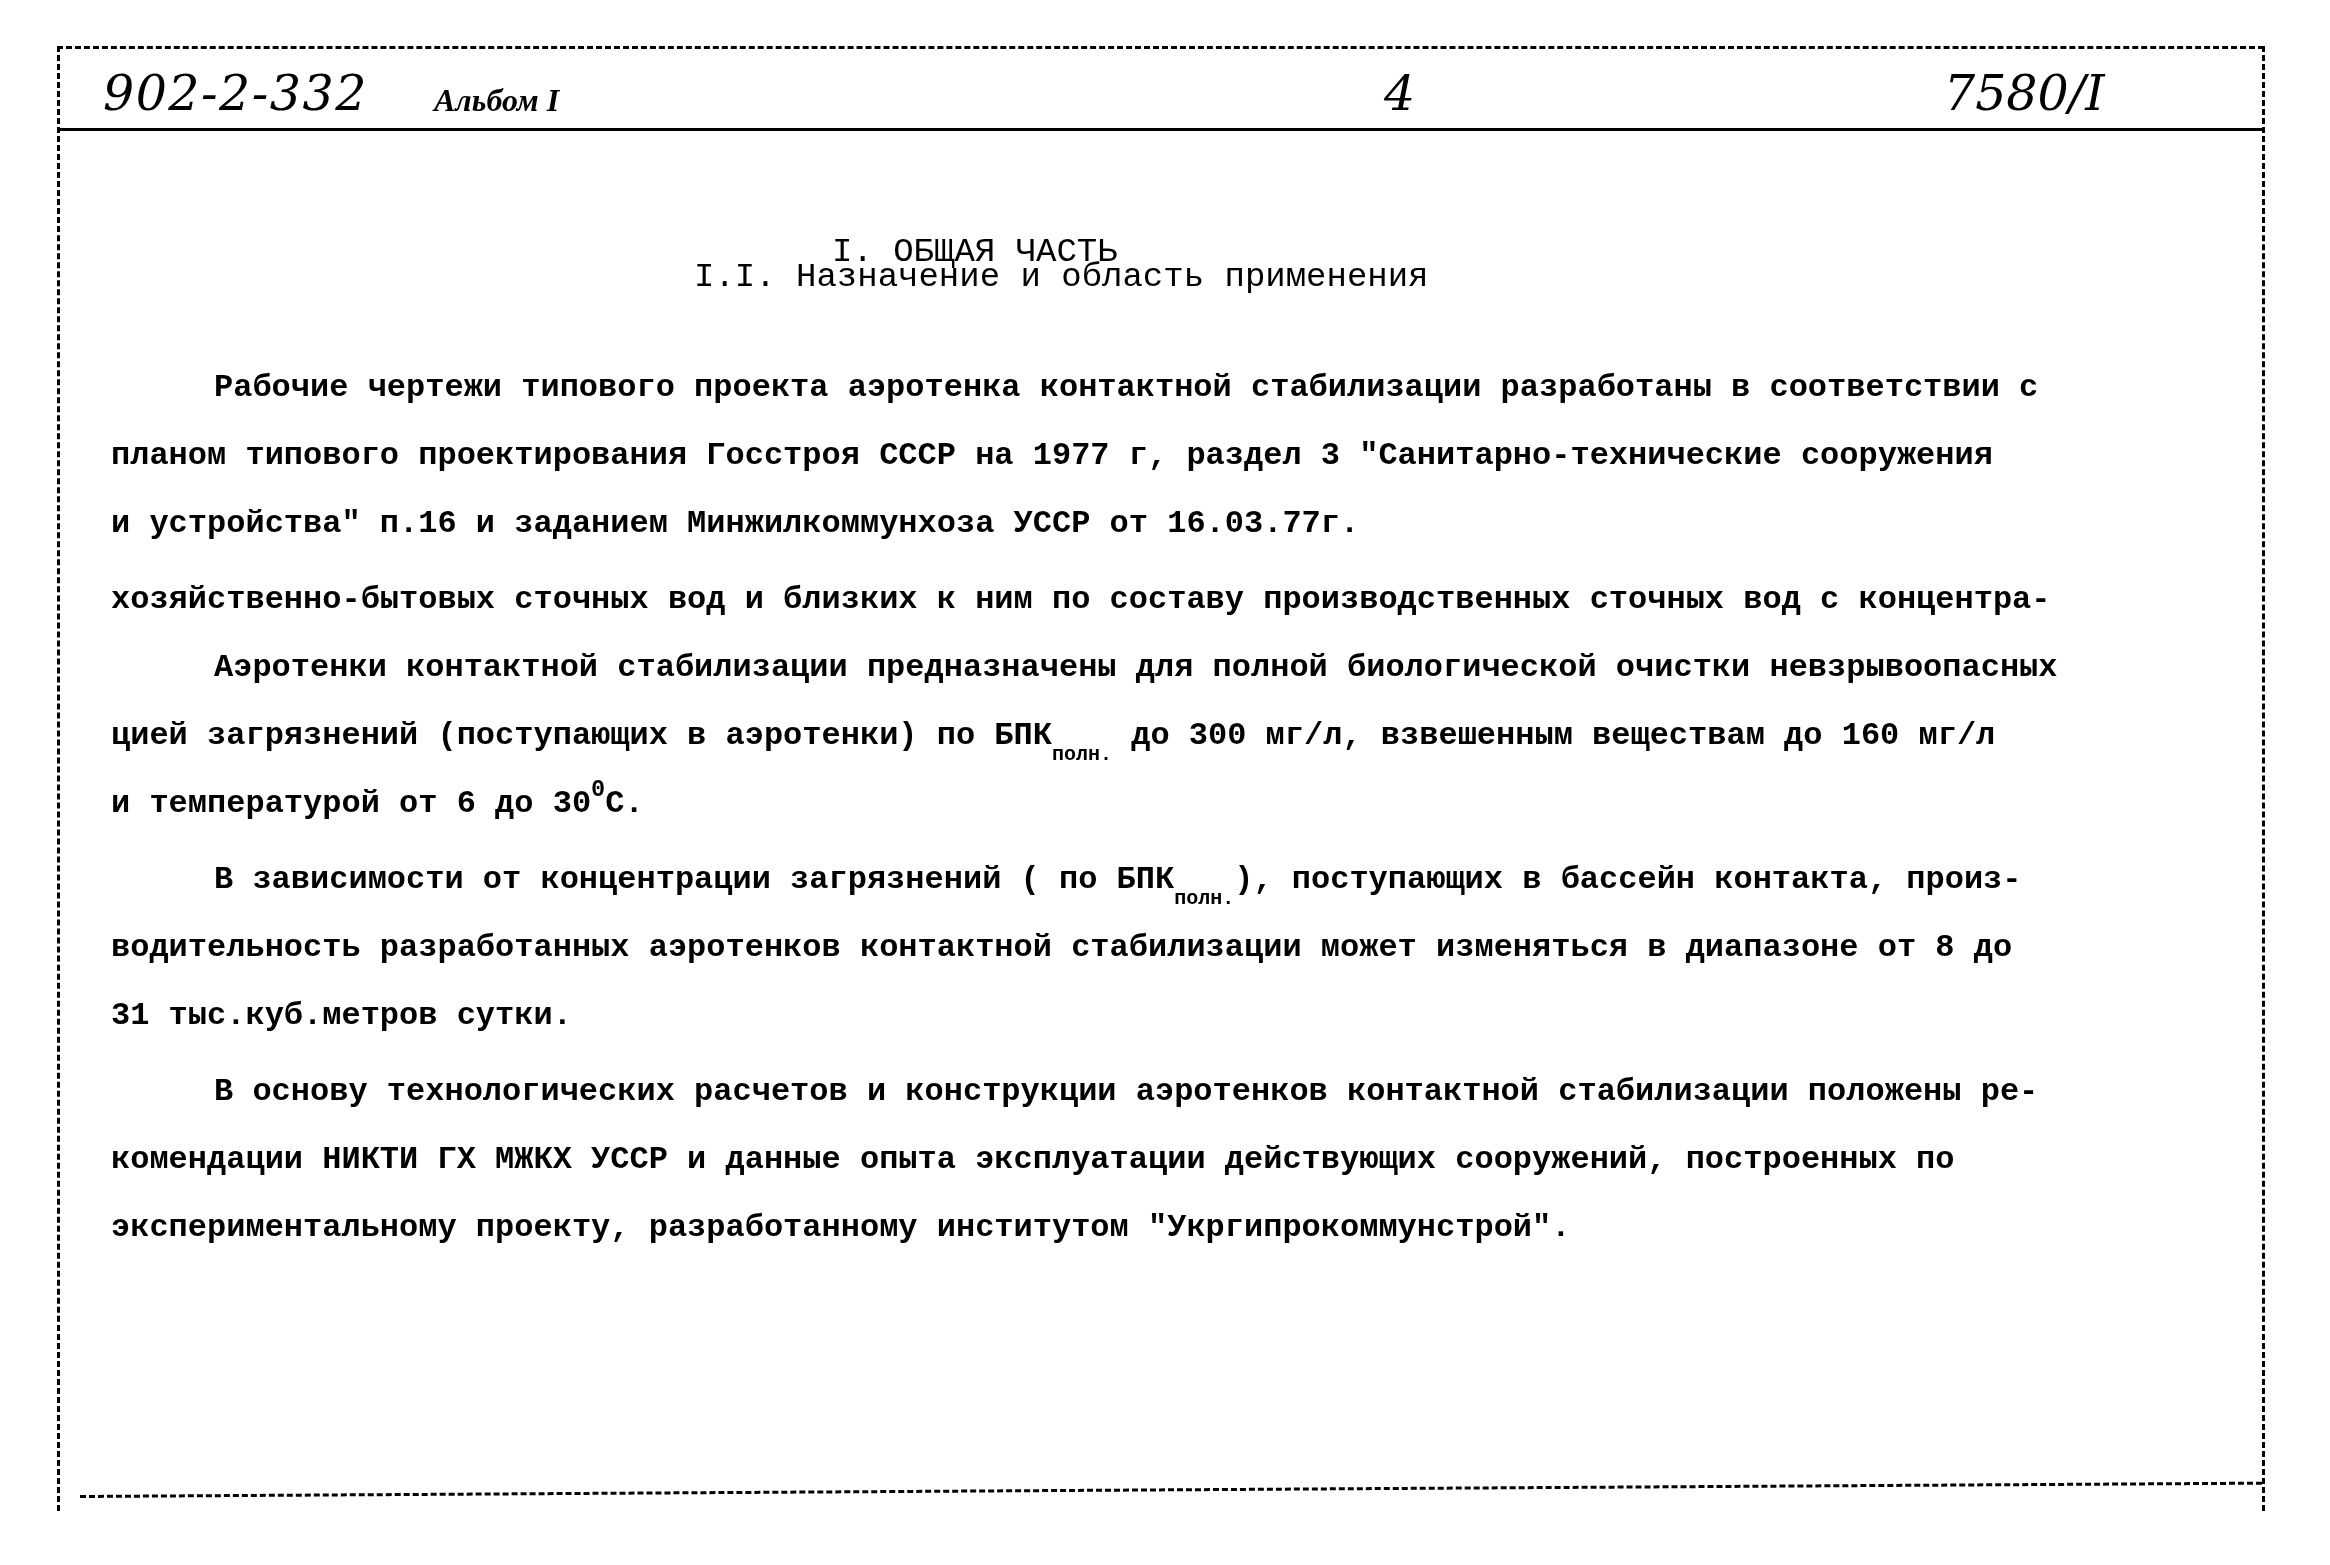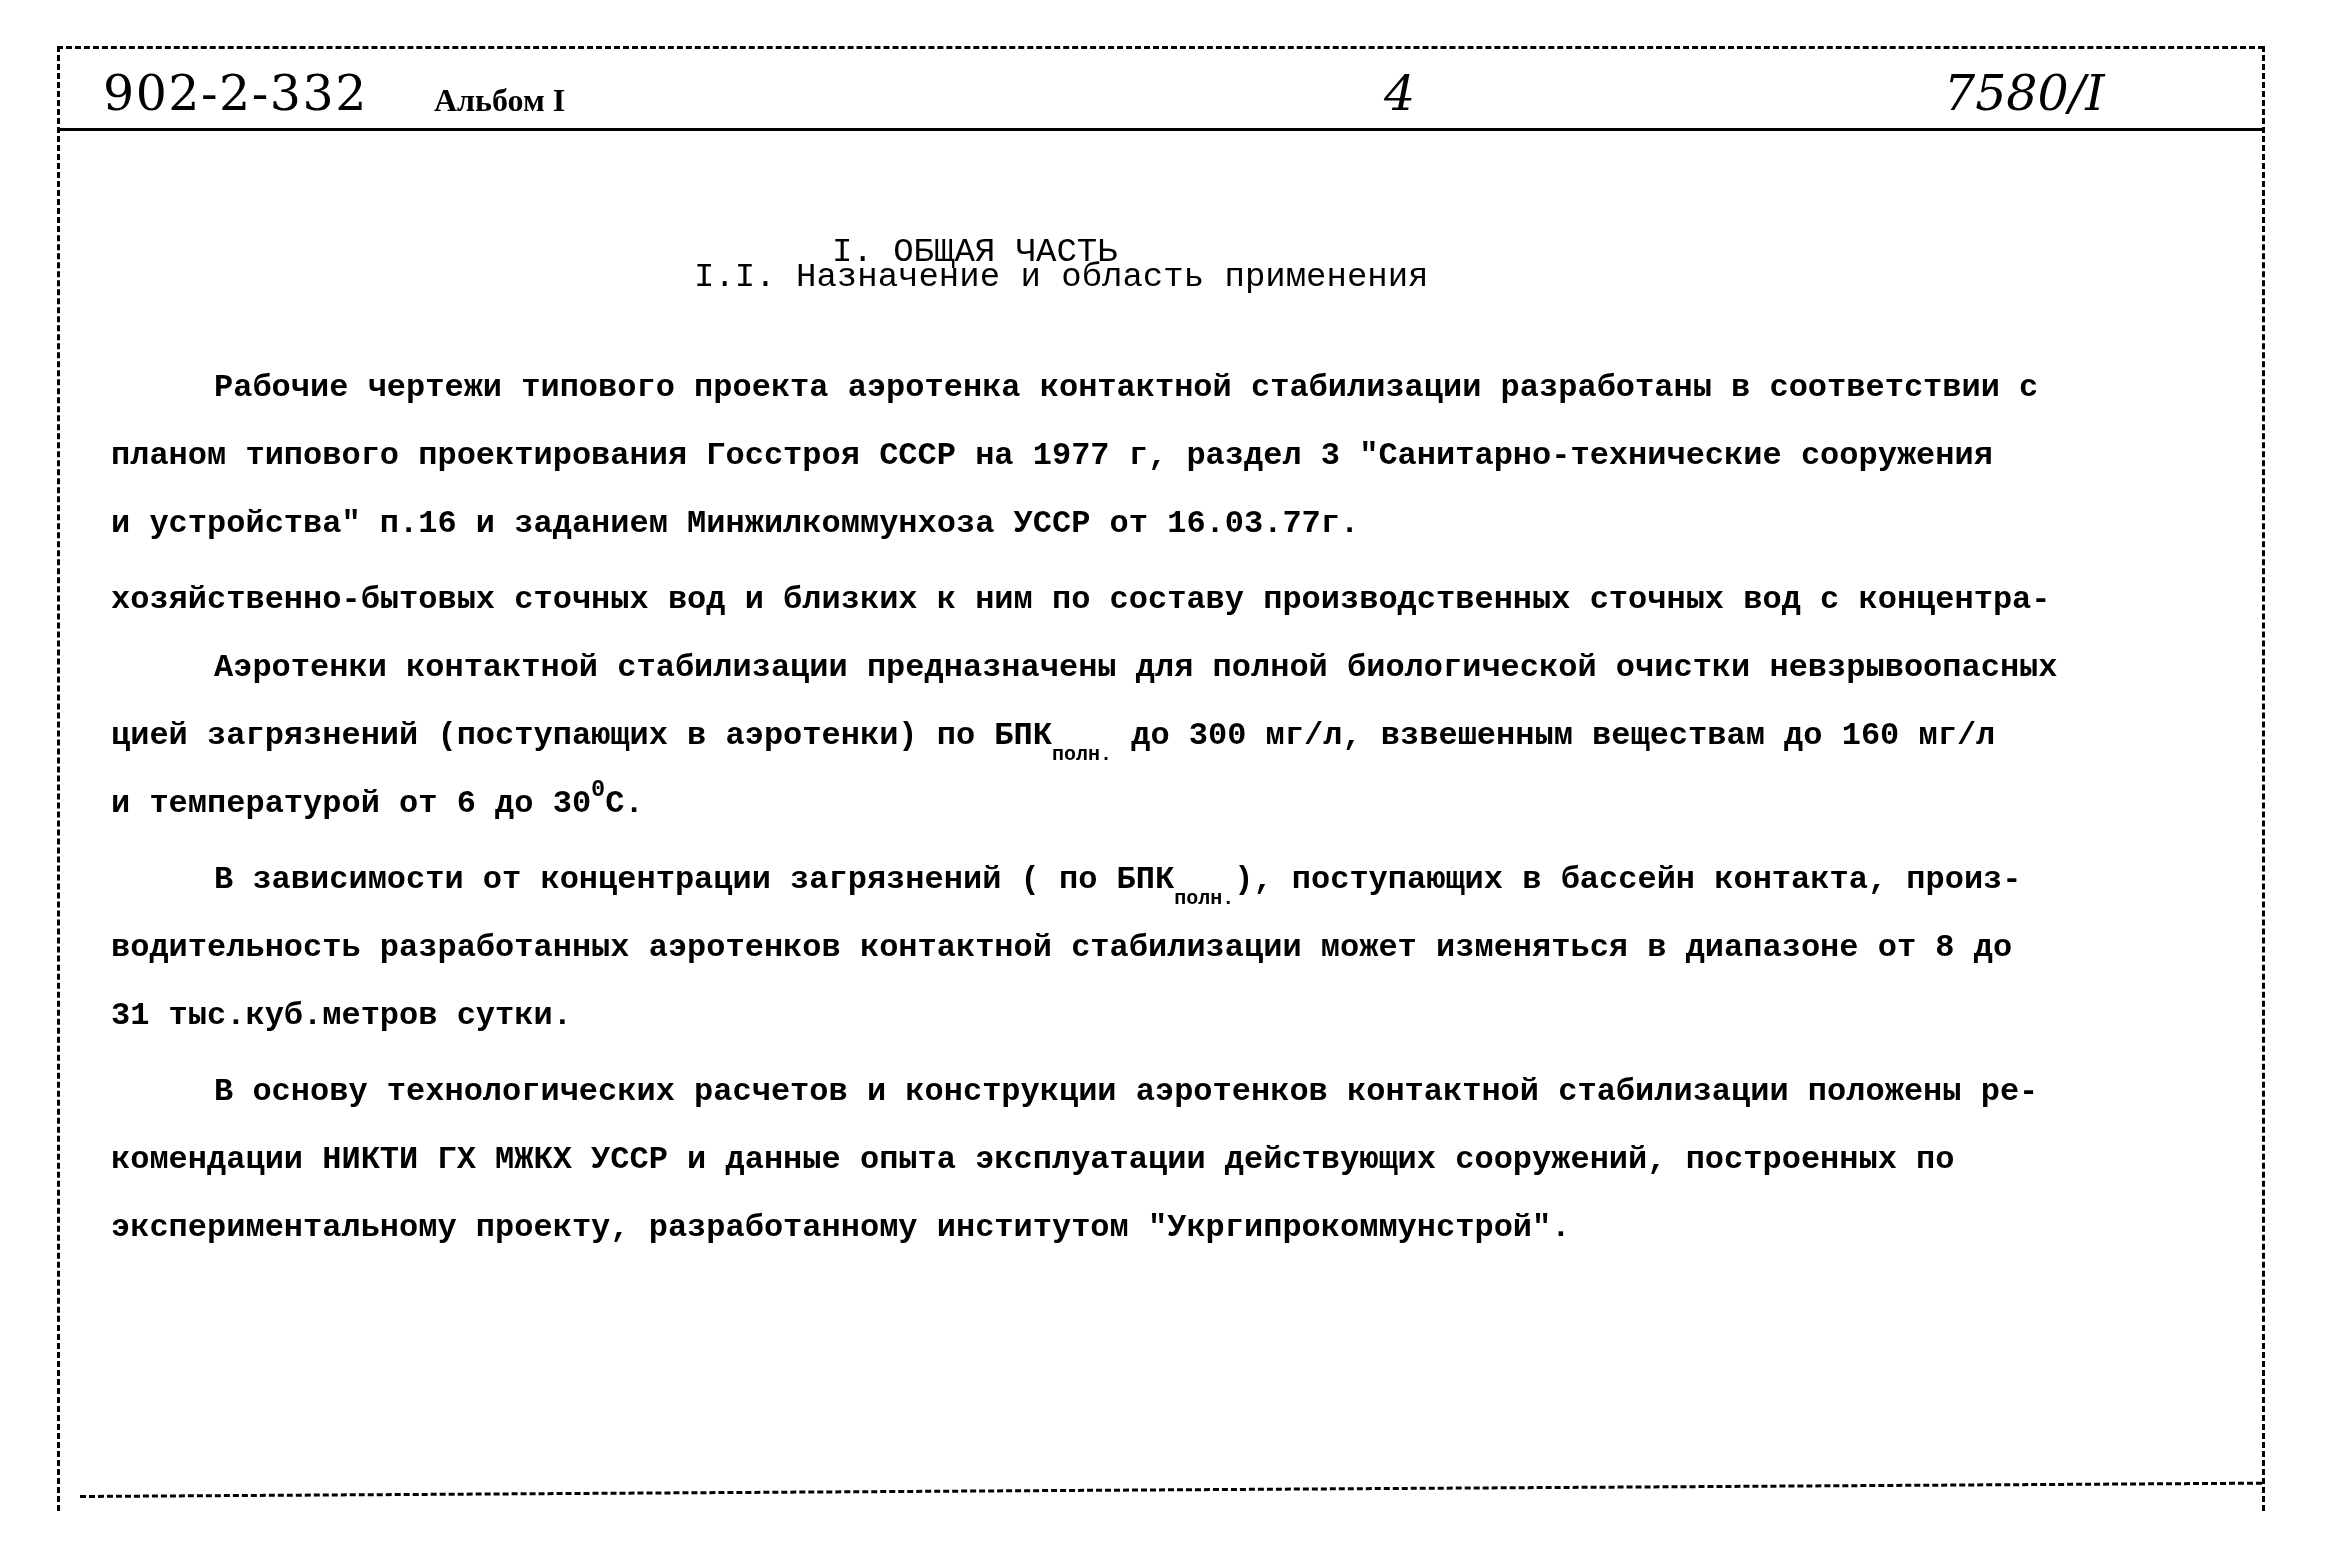--- a/index.html
+++ b/index.html
@@ -8,22 +8,22 @@
   .frame-top { position:absolute; left:57px; top:46px; width:2207px; height:0;
                border-top:3.7px dashed #000; }
   .frame-left { position:absolute; left:57px; top:46px; width:0; height:1465px;
                 border-left:3.7px dashed #000; }
   .frame-right { position:absolute; left:2262px; top:46px; width:0; height:1465px;
                  border-left:3.7px dashed #000; }
   .frame-bottom { position:absolute; left:80px; top:1495px; width:2182px; height:0;
                   border-top:3.7px dashed #000; transform:rotate(-0.35deg); transform-origin:left; }
   .header-rule { position:absolute; left:59px; top:128px; width:2204px; height:0;
                  border-top:3.7px solid #000; }
-  .hdr { position:absolute; top:68px; font-size:49px; line-height:52px; }
-  .hdr-code { left:103px; font-family:"DejaVu Serif",serif; letter-spacing:1.5px; }
+  .hdr { position:absolute; top:68px; font-size:49px; line-height:52px;font-style:italic; }
+  .hdr-code { left:103px; font-family:"DejaVu Serif",serif; font-style:italic; letter-spacing:1.5px; }
   .hdr-album { left:434px; top:74px; font-size:32px; font-weight:bold; font-family:"Liberation Serif",serif; }
   .hdr-page { left:1384px; font-family:"DejaVu Serif",serif; font-style:italic; }
   .hdr-sheet { left:1944px; font-family:"DejaVu Serif",serif; font-style:italic; }
   .section-title { position:absolute; left:832px; top:188px; font-size:34px;margin-top:45px; }
   .subsection-title { position:absolute; left:694px; top:258px; font-size:34px; }
   .body { position:absolute; left:103px; top:346px; width:2150px; font-size:32px;
           font-weight:bold; line-height:68px; }
   .para { margin:8px; text-align:justify; text-indent:103px; }
   .para .ln { display:block; text-indent:0; white-space:nowrap; }
   .para .ln.first { padding-left:103px; }

